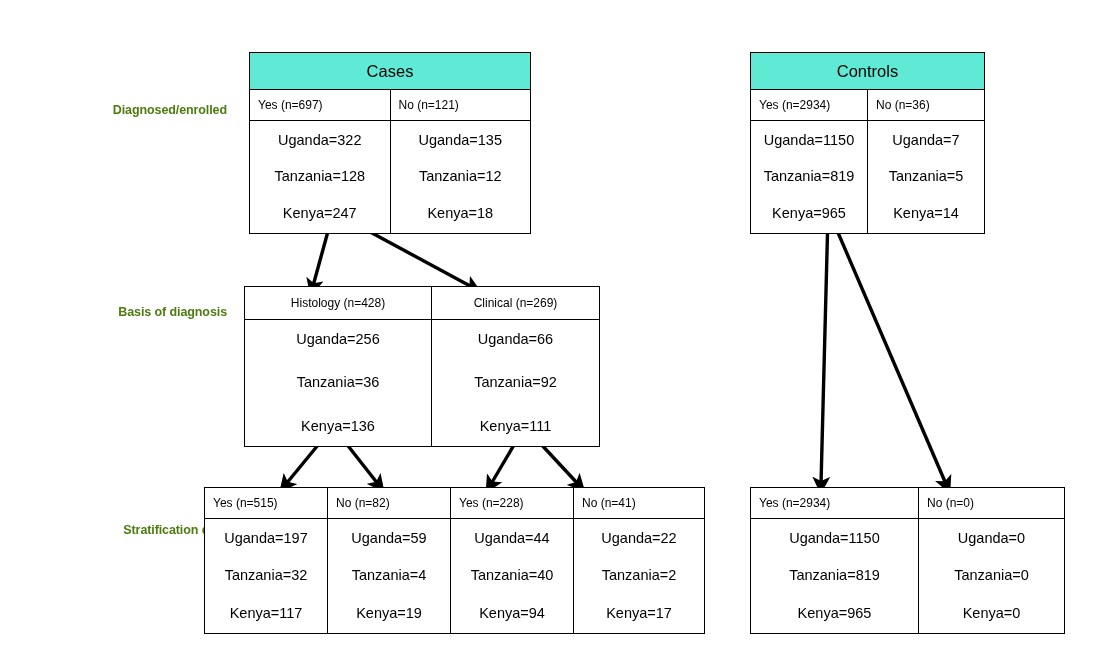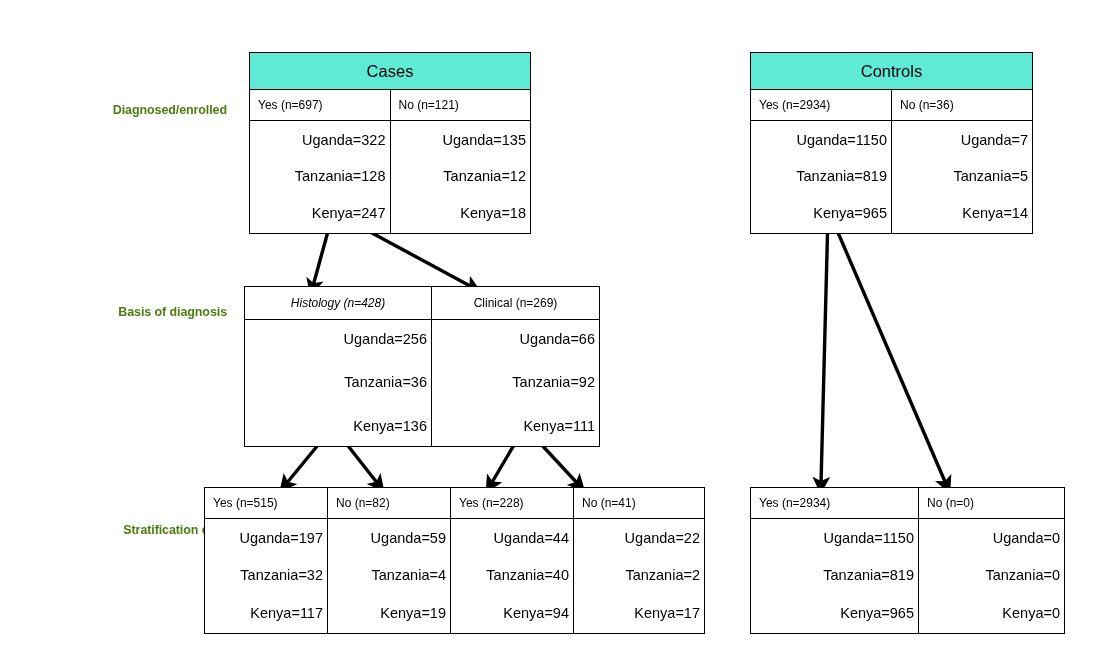--- a/index.html
+++ b/index.html
@@ -60,21 +60,21 @@
     text-align: center;
   }
   .tbl td.cat {
     height: 30px;
     text-align: left;
     padding-left: 8px;
     font-size: 12px;
   }
   .tbl td.body {
     padding: 9px 4px 9px 4px;
-    text-align: right;
+    text-align: center;
   }
   .body-lines {
     display: flex;
     flex-direction: column;
     justify-content: space-between;
     height: 100%;
   }
   .body-lines span {
     display: block;
     line-height: 1.05;
@@ -132,21 +132,21 @@
         <div class="body-lines">
           <span>Uganda=135</span>
           <span>Tanzania=12</span>
           <span>Kenya=18</span>
         </div>
       </td>
     </tr>
   </tbody>
     </table>
 
-  <table class="tbl" style="left:750px; top:52px; width:283px;padding-left:24px;">
+  <table class="tbl" style="left:750px; top:52px; width:235px;padding-left:24px;">
     <tbody>
         <tr>
       <td class="hdr" colspan="2">Controls</td>
     </tr>
     <tr>
       <td class="cat" style="width:152px;">Yes (n=2934)</td>
       <td class="cat" style="width:131px;">No (n=36)</td>
     </tr>
     <tr>
       <td class="body" style="height:94px;">
@@ -163,21 +163,21 @@
           <span>Kenya=14</span>
         </div>
       </td>
     </tr>
   </tbody>
     </table>
 
   <table class="tbl" style="left:244px; top:286px; width:353px;">
     <tbody>
         <tr>
-      <td class="cat" style="width:186px; height:32px; text-align:center; padding-left:0;font-style:italic;">Histology (n=428)</td>
+      <td class="cat" style="width:186px; height:32px; text-align:center; padding-left:0;">Histology (n=428)</td>
       <td class="cat" style="width:167px; height:32px; text-align:center; padding-left:0;">Clinical (n=269)</td>
     </tr>
     <tr>
       <td class="body" style="height:108px;">
         <div class="body-lines">
           <span>Uganda=256</span>
           <span>Tanzania=36</span>
           <span>Kenya=136</span>
         </div>
       </td>

